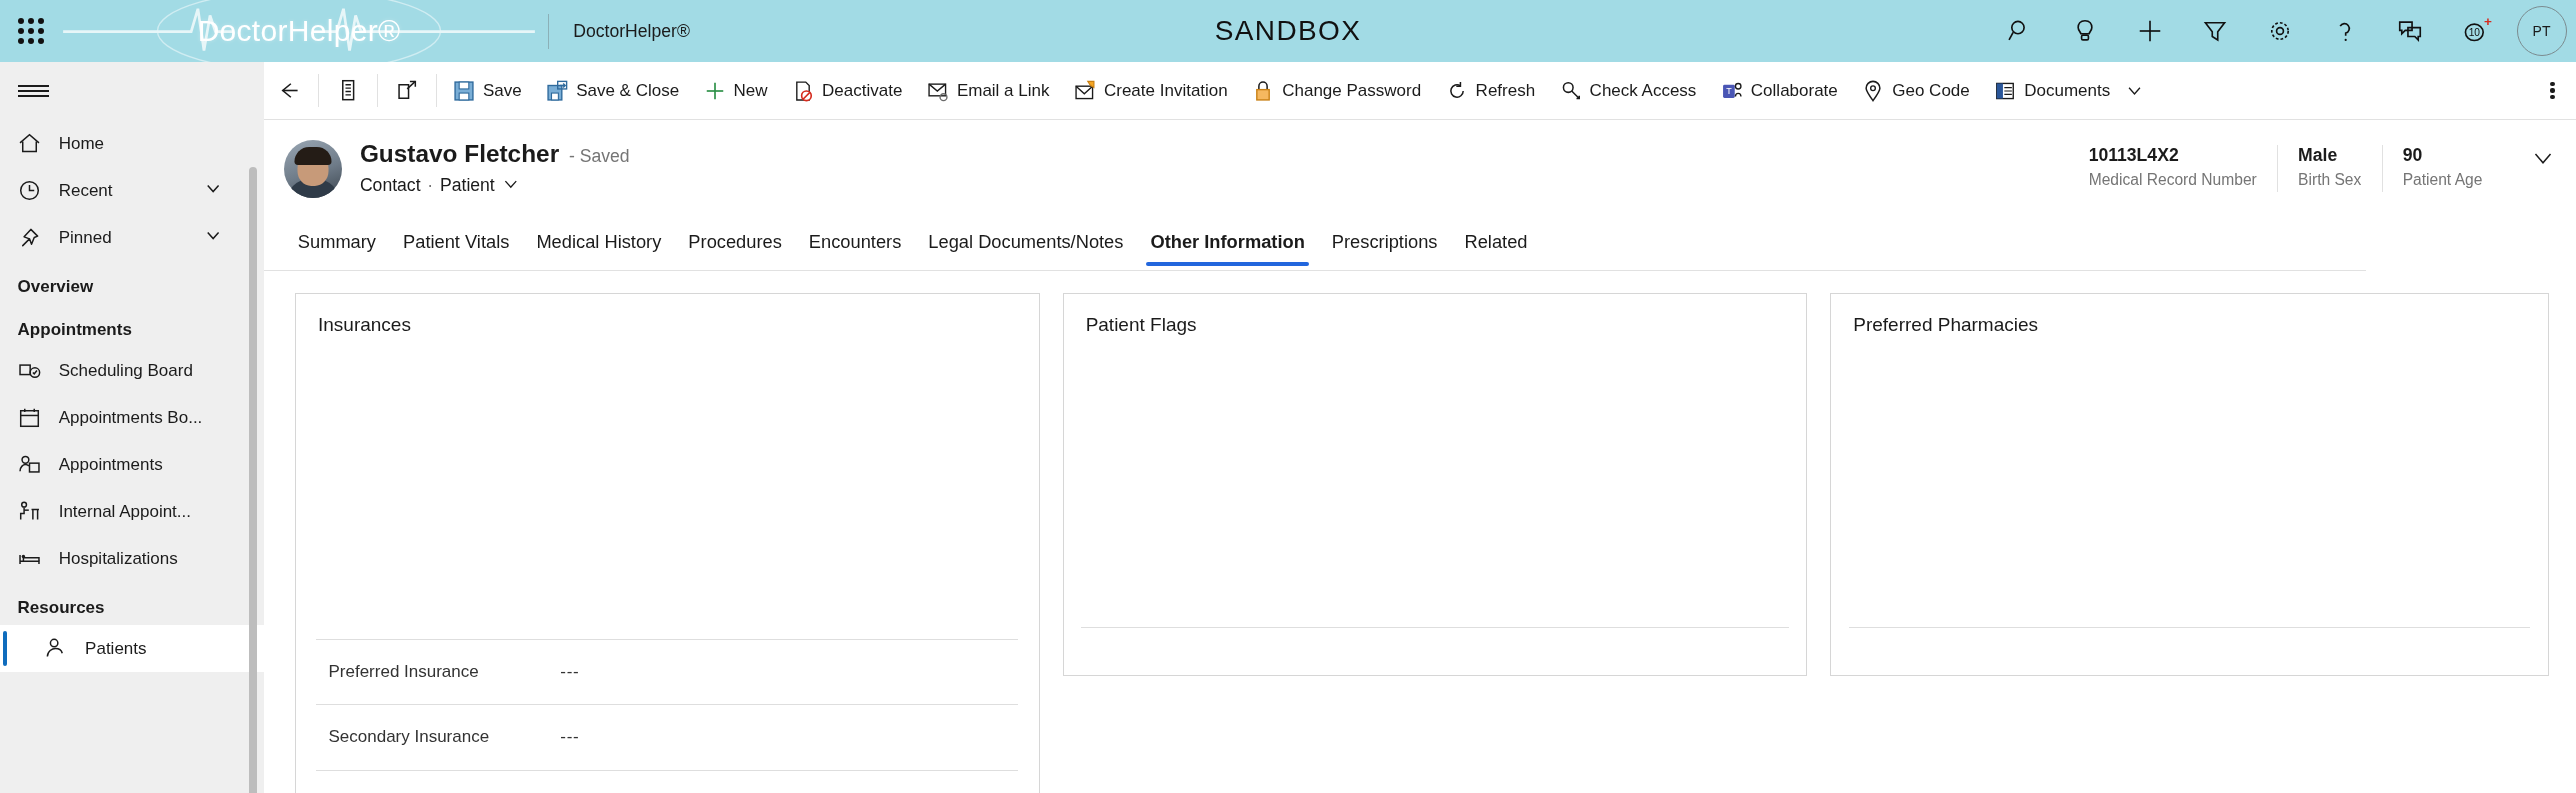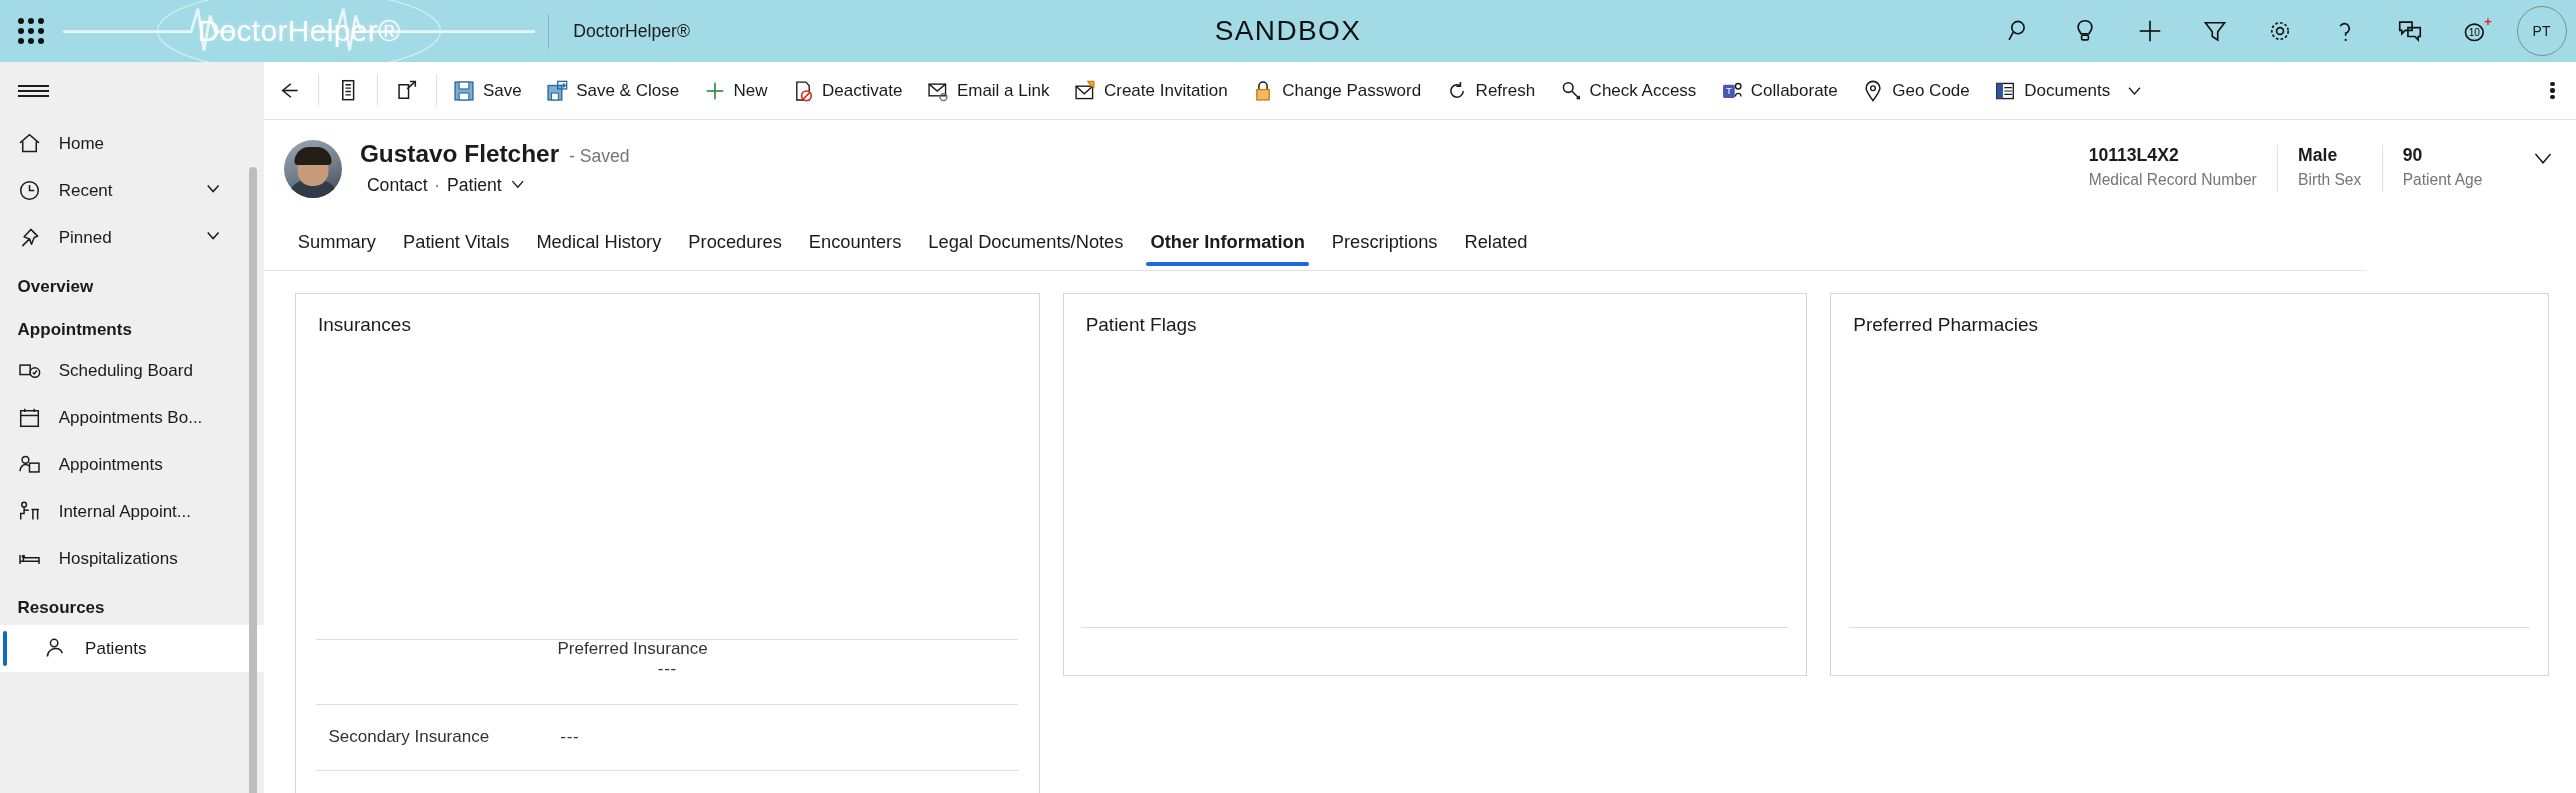--- a/index.html
+++ b/index.html
@@ -158,21 +158,21 @@
     position:absolute; left:50%; top:13%; transform: translateX(-50%);
     width: 37px; height: 17.6px; border-radius: 17.6px 17.6px 4.1px 4.1px; background:#241c16;
   }
   .rec-avatar .body {
     position:absolute; left:50%; bottom:-4.1px; transform: translateX(-50%);
     width: 53px; height: 23px; border-radius: 27px 27px 0 0; background:#2f3b48;
   }
   .rec-titles { margin-left: 17.6px; }
   .rec-name { font-size: 24.4px; color: #1b1b1b; font-weight: bold; display:inline; }
   .rec-saved { font-size: 17.6px; color: #757575; display:inline; margin-left: 6.8px; }
-  .rec-sub { margin-top: 6.8px; font-size: 17.6px; color: #1b1b1b; display:flex; align-items:center; gap: 6.8px; margin-left: 7px;}
+  .rec-sub { margin-top: 6.8px; font-size: 17.6px; color: #1b1b1b; display:flex; align-items:center; gap: 6.8px;}
   .rec-sub .dot { color:#757575; }
   .rec-sub .link { cursor: pointer; }
 
   .rec-right { margin-left: auto; display: flex; align-items: flex-start; padding-right: 20.3px; }
   .kv { padding: 0 20.3px; }
   .kv .v { font-size: 17.6px; color:#1b1b1b; font-weight:bold; }
   .kv .k { font-size: 15.6px; color:#757575; margin-top: 5.4px; }
   .kvsep { width:0.7px; height:47px; background:#e1e1e1; }
   .rec-expand { padding-left: 27px; cursor:pointer; display:flex; align-items:center;}
 
@@ -698,21 +698,21 @@
     </div>
 </div>
 
 <div class="canvas">
 
   <div class="card card-a">
     <div class="card-title">Insurances</div>
 
     <div class="rowline" style="top: 345px;"></div>
 
-    <div class="fieldrow" style="top: 345px; flex-direction: column;">
+    <div class="fieldrow" style="top: 345px;">
       <div class="flabel">Preferred Insurance</div>
       <div class="fvalue">---</div>
     </div>
 
     <div class="rowline" style="top: 410px;"></div>
 
     <div class="fieldrow" style="top: 410px;">
       <div class="flabel">Secondary Insurance</div>
       <div class="fvalue">---</div>
     </div>

